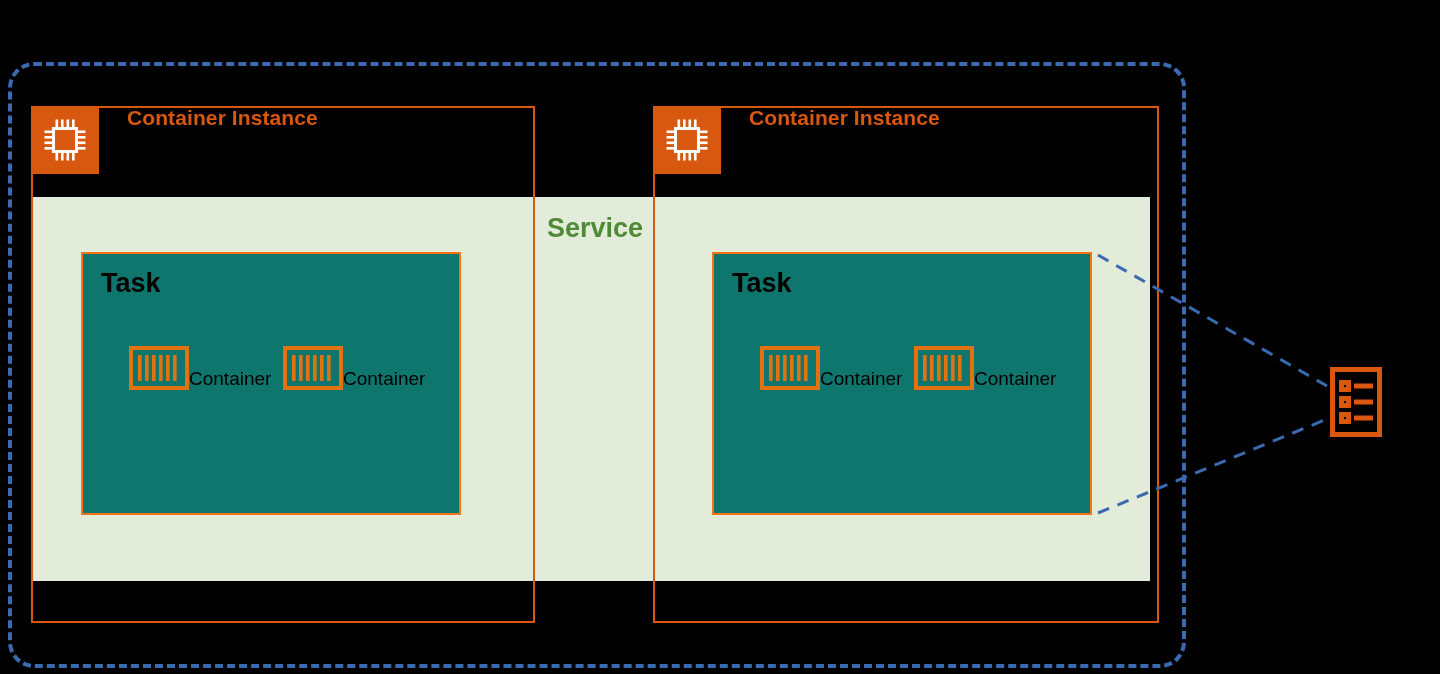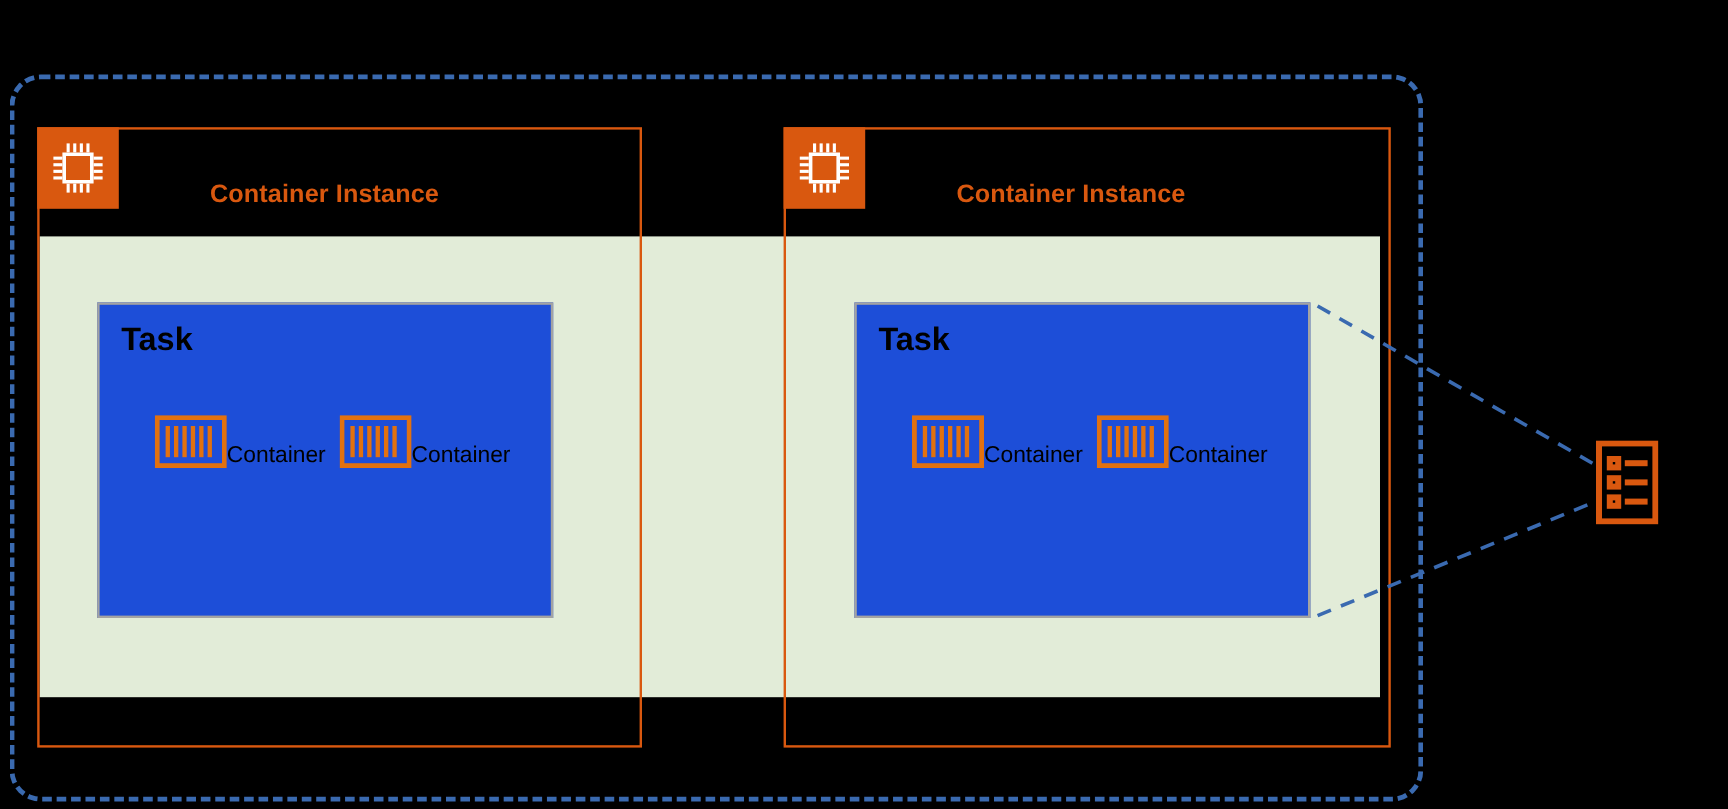--- a/index.html
+++ b/index.html
@@ -39,23 +39,22 @@
     box-sizing: border-box;
     background: transparent;
   }
   #instance-box-1 { left: 31px;  top: 106px; width: 504px; height: 517px; }
   #instance-box-2 { left: 653px; top: 106px; width: 506px; height: 517px; }
 
   
   .instance-header {
     position: absolute;
     display: flex;
-    align-items: flex-end;
+    align-items: flex-start;
     height: 68px;
-    gap: 48px;
   }
   #instance-header-1 { left: 31px;  top: 106px; }
   #instance-header-2 { left: 653px; top: 106px; }
 
   .cpu-badge {
     width: 68px;
     height: 68px;
     background: #d9580f;
     display: flex;
     align-items: center;
@@ -89,22 +88,22 @@
     color: #4f8a38;
     font-size: 27px;
     font-weight: bold;
     line-height: 40px;
     white-space: nowrap;
   }
 
   
   .task-box {
     position: absolute;
-    background: #1d4ed8;
-    border: 2px solid #a3a3a3;
+    background: #0f766e;
+    border: 2px solid #f97316;
     box-sizing: border-box;
   }
   #task-box-1 { left: 81px;  top: 252px; width: 380px; height: 263px; }
   #task-box-2 { left: 712px; top: 252px; width: 380px; height: 263px; }
 
   .task-title {
     position: absolute;
     left: 18px;
     top: 14px;
     font-size: 27px;
@@ -160,20 +159,21 @@
 <div id="canvas">
 
   <div class="cluster-boundary"></div>
 
   <div class="service-band"></div>
 
   <div class="instance-box" id="instance-box-1"></div>
 
   <div class="instance-box" id="instance-box-2"></div>
 
+  <div class="service-label">Service</div>
 
   <div class="instance-header" id="instance-header-1">
     <div class="cpu-badge">
       <svg width="46" height="46" viewBox="0 0 46 46" aria-hidden="true">
         <g fill="#ffffff">
 
           <path d="M10 10 h26 v26 h-26 z M13 13 v20 h20 v-20 z" fill-rule="evenodd"></path>
 
           <rect x="13.5" y="2.5" width="2.6" height="7.5"></rect>
           <rect x="19.0" y="2.5" width="2.6" height="7.5"></rect>

